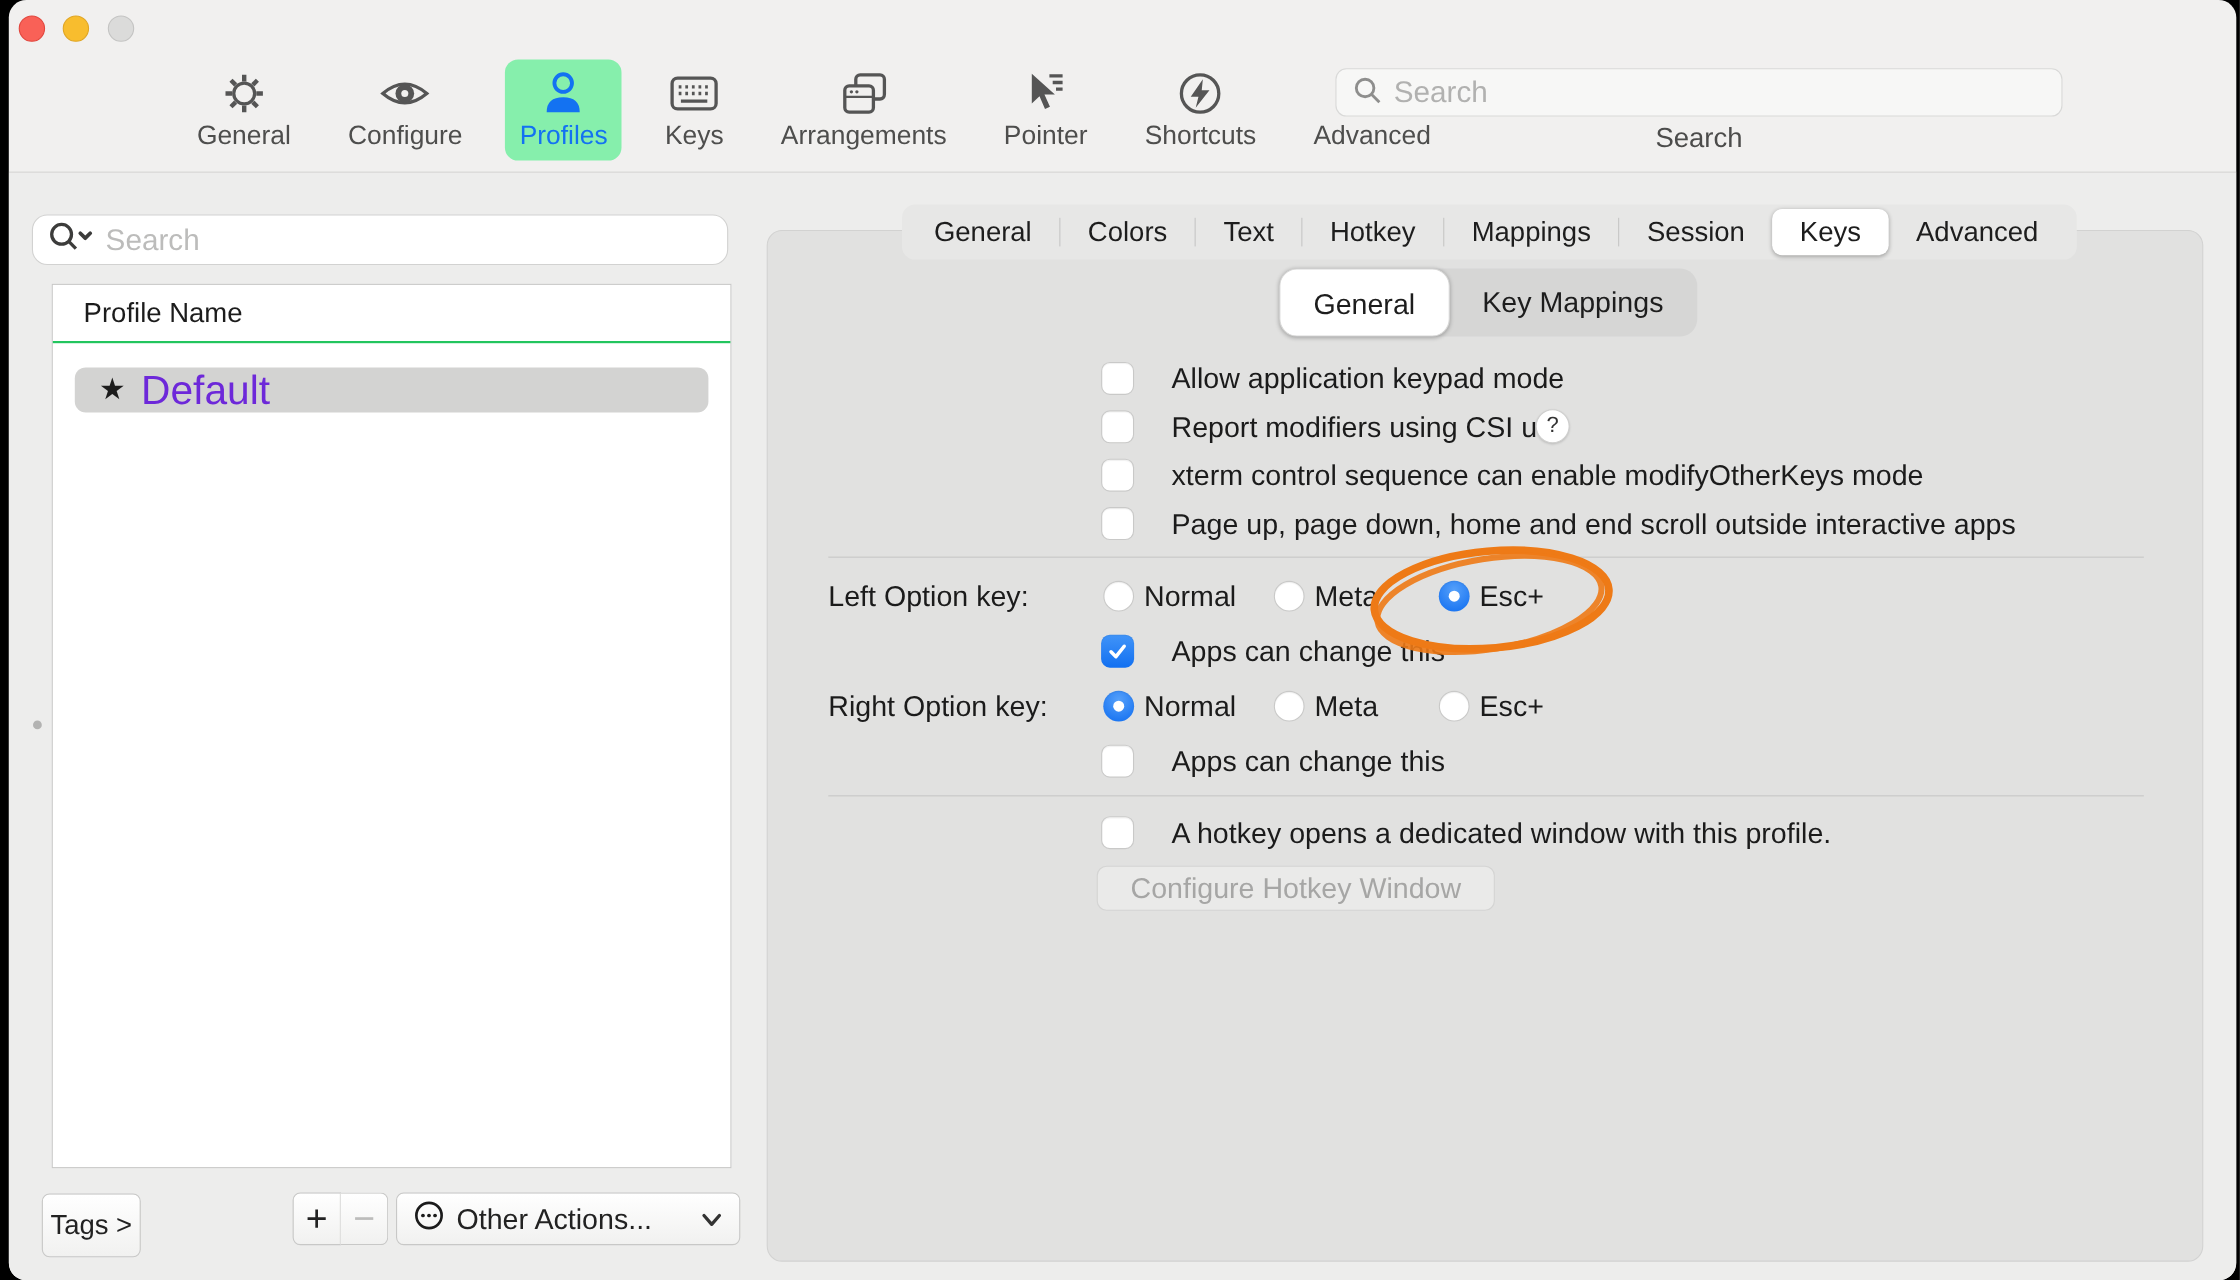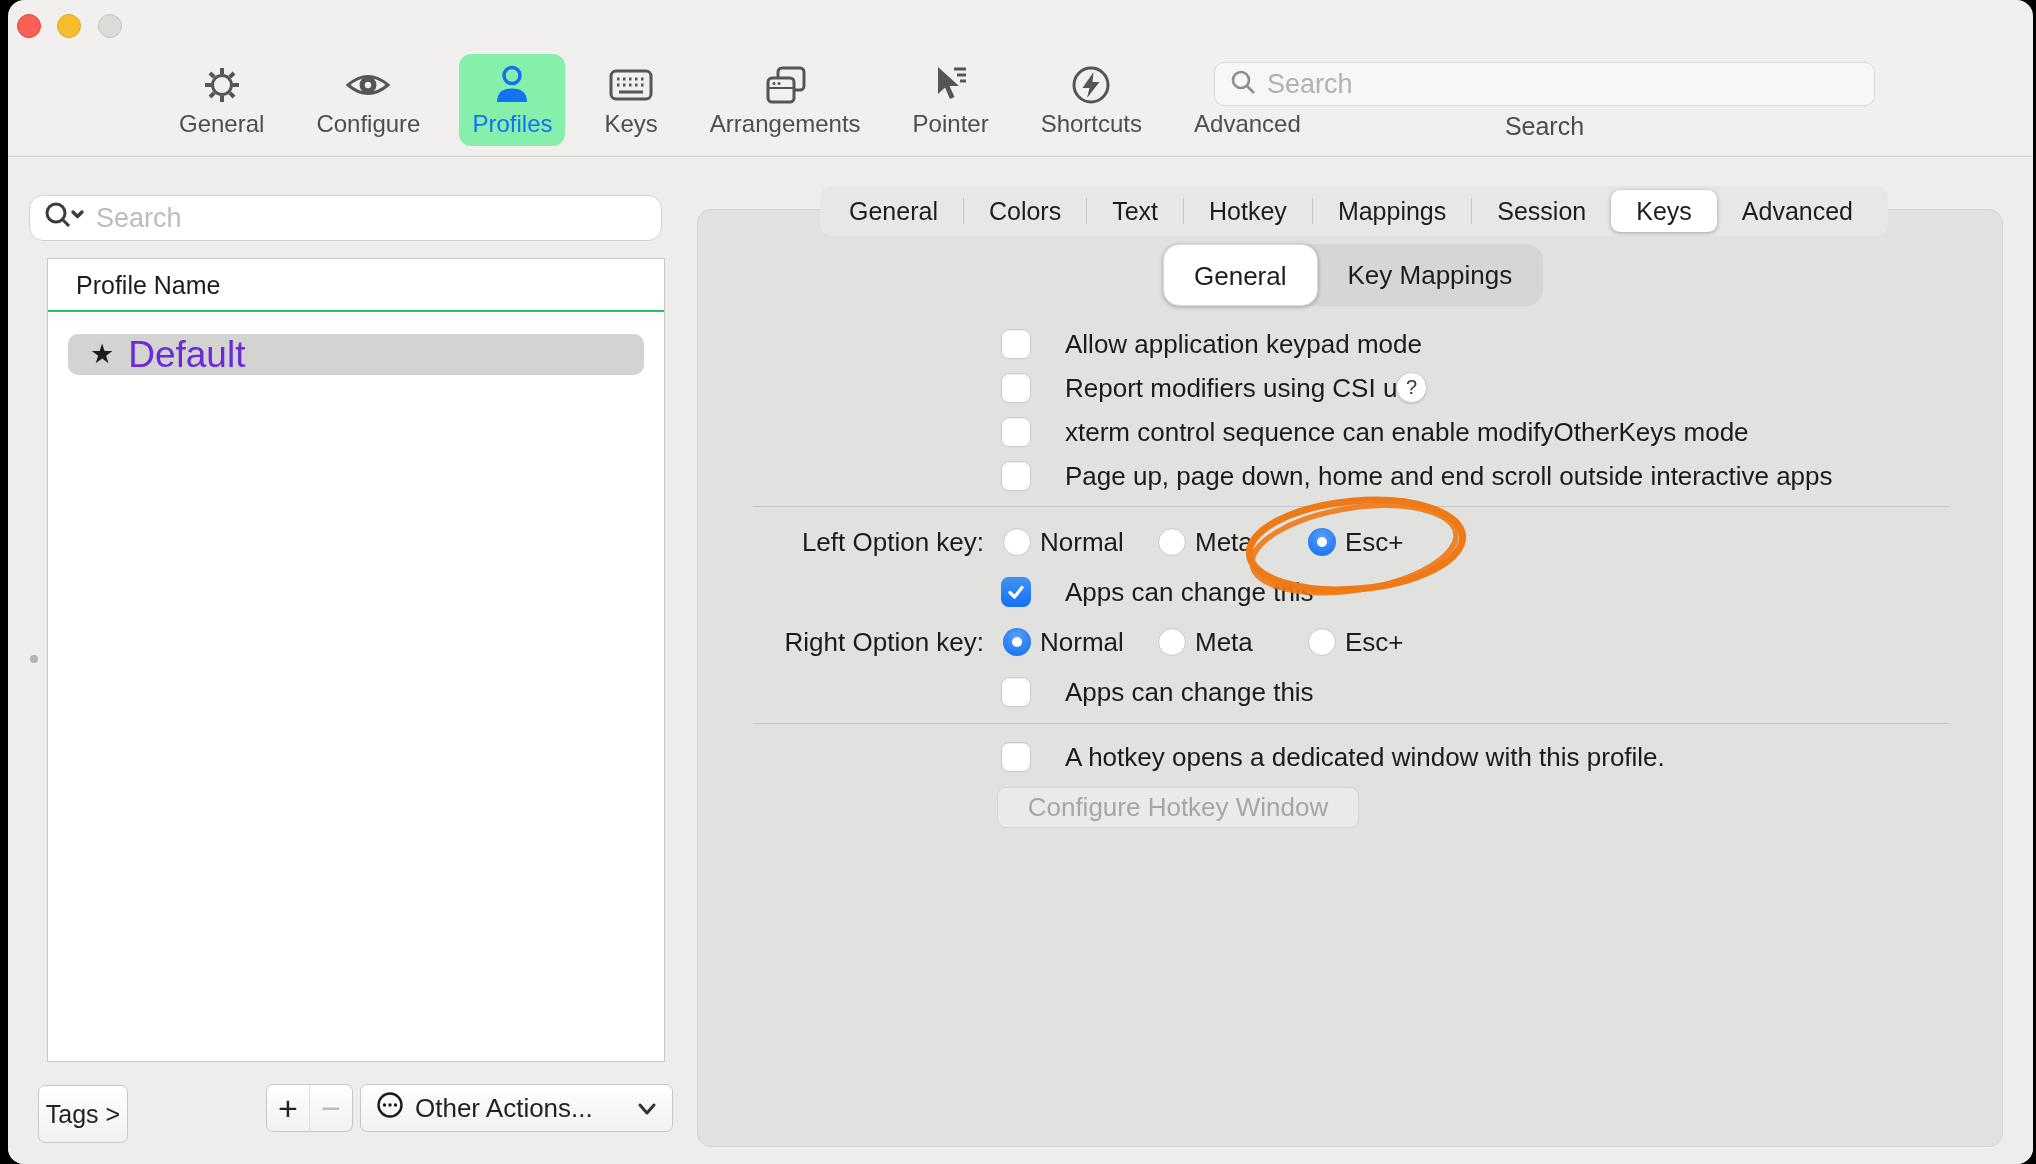--- a/index.html
+++ b/index.html
@@ -84,21 +84,21 @@
                       border:1px solid #d8d8d7; }
 
   
   .row { position:absolute; left:745px; width:1200px; height:36px; font-size:26px; color:#1b1b1b; }
   .row .lbl { position:absolute; line-height:36px; white-space:nowrap; }
   .cbx { position:absolute; left:248px; top:3px; width:30px; height:30px; background:#fff;
          border:1px solid #c9c9c8; border-radius:8px; box-shadow:inset 0 1px 1px rgba(0,0,0,.06); }
   .cbx.checked { background:linear-gradient(#4194f8,#1270f1); border:none; display:flex;
                  align-items:center; justify-content:center; }
   .cbx-lbl { position:absolute; left:288px; line-height:36px; white-space:nowrap;margin-left:24px; }
-  .form-lbl { position:absolute; width:231px; text-align:right; line-height:36px; left:0; }
+  .form-lbl { position:absolute; width:231px; line-height:36px; left:0; }
   .radio { position:absolute; top:4px; width:28px; height:28px; border-radius:50%;
            background:#fff; border:1px solid #c9c9c8; box-shadow:inset 0 1px 1px rgba(0,0,0,.06); }
   .radio.selected { background:radial-gradient(circle at 50% 30%, #55a0fa, #0e6cf0); border:none; }
   .radio.selected::after { content:""; position:absolute; left:9px; top:9px; width:10px; height:10px;
                            border-radius:50%; background:#fff; }
   .sep { position:absolute; left:745px; width:1196px; height:1px; background:#c7c7c6; }
   .help-badge { position:absolute; left:643px; top:2px; width:31px; height:31px; background:#fff;
                 border:1px solid #cfcfce; border-radius:50%; font-size:20px; color:#333;
                 display:flex; align-items:center; justify-content:center;
                 box-shadow:0 1px 2px rgba(0,0,0,.15); }

